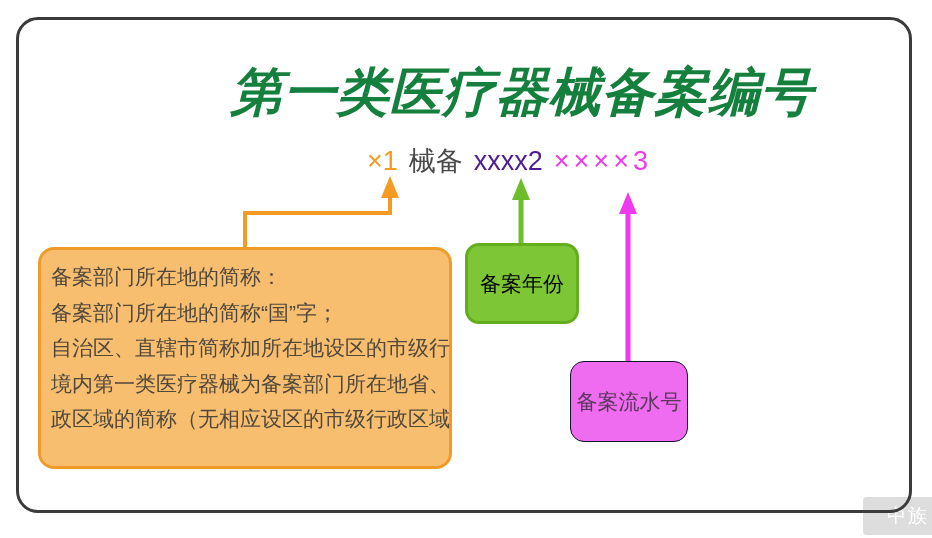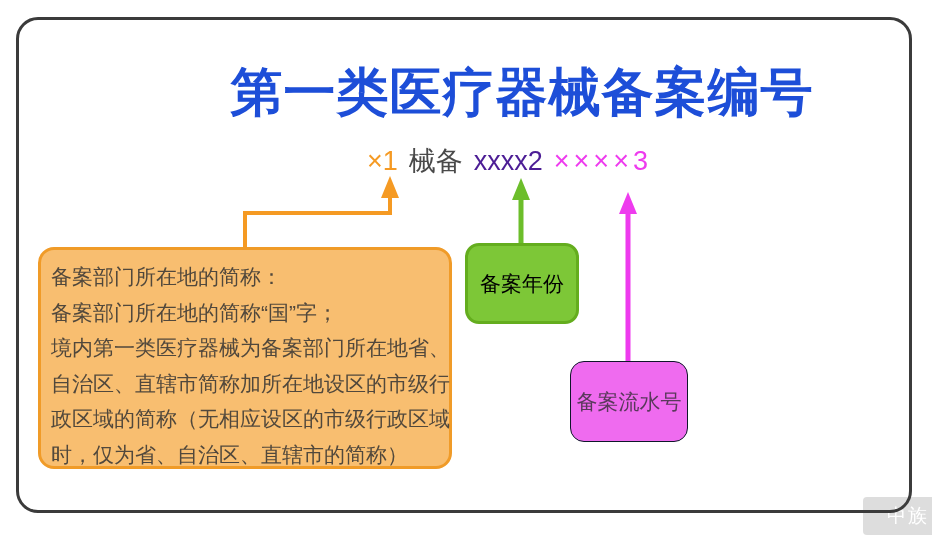--- a/index.html
+++ b/index.html
@@ -33,23 +33,24 @@
     z-index: 2;
     pointer-events: none;
   }
   .title {
     position: absolute;
     left: 522px; top: 58px;
     transform: translateX(-50%);
     white-space: nowrap;
     font-size: 52px;
     font-weight: bold;
-    color: #1d4ed8;
+    color: #15803d;
     letter-spacing: 1px;
     z-index: 3;
+    font-style: italic;
   }
   .formula {
     position: absolute;
     left: 367px; top: 143px;
     display: flex;
     align-items: baseline;
     gap: 11px;
     font-size: 27px;
     white-space: nowrap;
     z-index: 3;
@@ -130,24 +131,23 @@
     </g>
     <g>
       <line x1="628" y1="362" x2="628" y2="212" stroke="#EE3BEE" stroke-width="5"></line>
       <polygon points="628,192 619,214 637,214" fill="#EE3BEE"></polygon>
     </g>
   </svg>
 
   <div class="note-box">
     <div>备案部门所在地的简称：</div>
     <div>备案部门所在地的简称“国”字；</div>
+    <div>自治区、直辖市简称加所在地设区的市级行</div>
     <div>境内第一类医疗器械为备案部门所在地省、</div>
-    <div>自治区、直辖市简称加所在地设区的市级行</div>
     <div>政区域的简称（无相应设区的市级行政区域</div>
-    <div>时，仅为省、自治区、直辖市的简称）</div>
   </div>
 
   <div class="label-box green-box">
     <span>备案年份</span>
   </div>
 
   <div class="label-box magenta-box">
     <span>备案流水号</span>
   </div>
 

